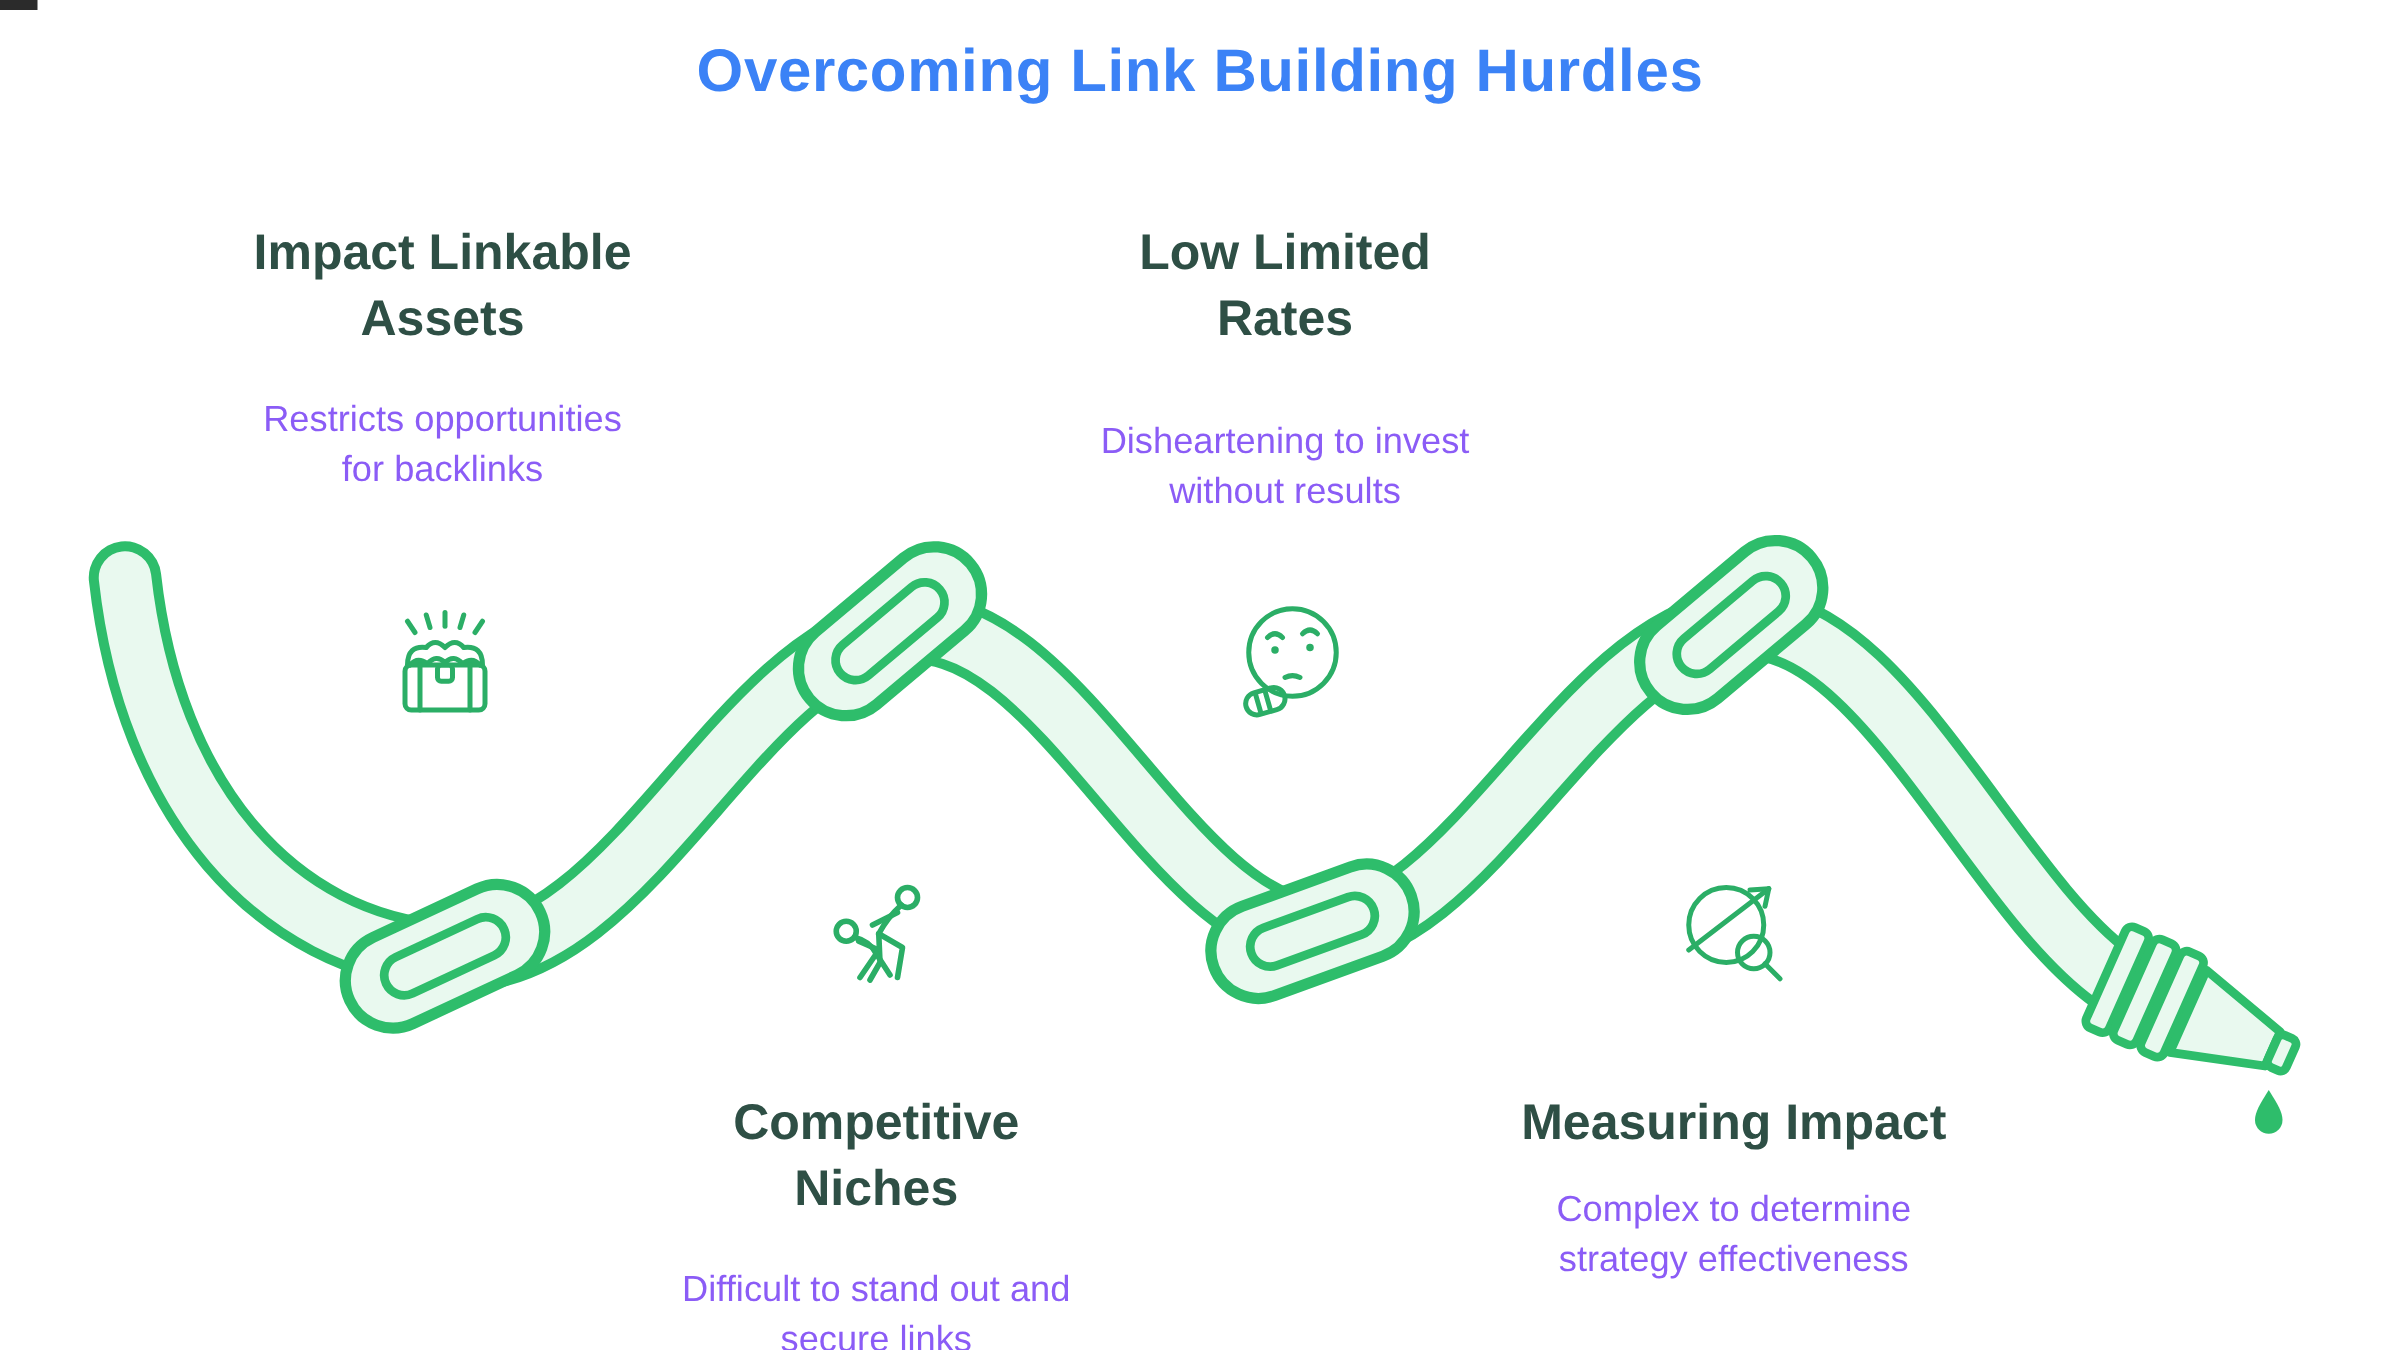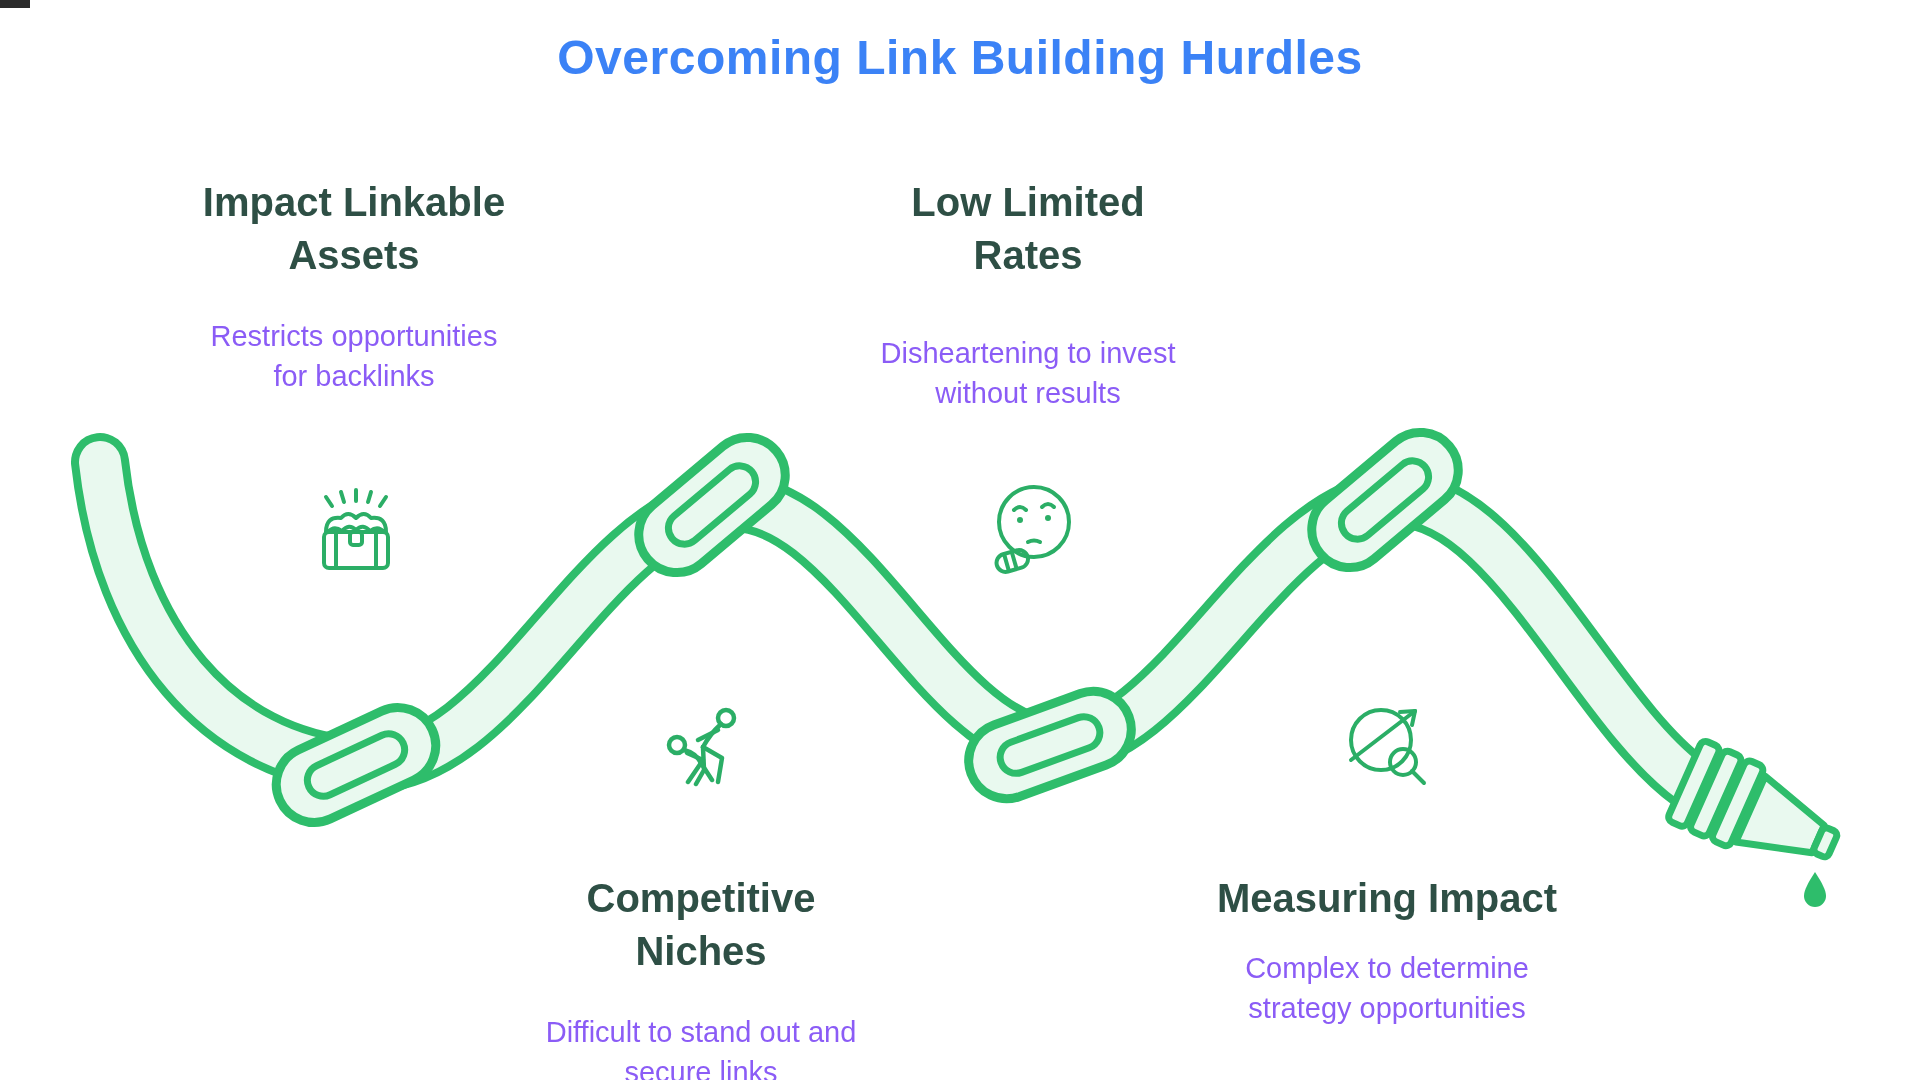--- a/index.html
+++ b/index.html
@@ -90,21 +90,21 @@
 <div class="desc" style="left:838px; top:333px; width:380px;">Disheartening to invest
 without results</div>
 
 <div class="heading" style="left:551px; top:872px; width:300px;text-align:center;">Competitive
 Niches</div>
 <div class="desc" style="left:501px; top:1012px; width:400px;">Difficult to stand out and
 secure links</div>
 
 <div class="heading" style="left:1137px; top:872px; width:500px;">Measuring Impact</div>
 <div class="desc" style="left:1217px; top:948px; width:340px;">Complex to determine
-strategy opportunities</div>
+strategy effectiveness</div>
 
 <div class="icon" style="left:296px; top:478px;">
   <svg width="120" height="120" viewBox="0 0 120 120" fill="none" stroke="#2BAE66" stroke-width="4" stroke-linecap="round" stroke-linejoin="round">
     <path d="M 36 28 L 30 19"></path>
     <path d="M 48 24 L 45 14"></path>
     <path d="M 60 23 L 60 12"></path>
     <path d="M 72 24 L 75 14"></path>
     <path d="M 84 28 L 90 19"></path>
     <path d="M 30 54 Q 30 38 45 40 Q 52 32 60 40 Q 68 32 75 40 Q 90 38 90 54"></path>
     <path d="M 32 54 Q 38 47 46 53 Q 53 45 60 52 Q 67 45 74 53 Q 82 47 88 54"></path>

